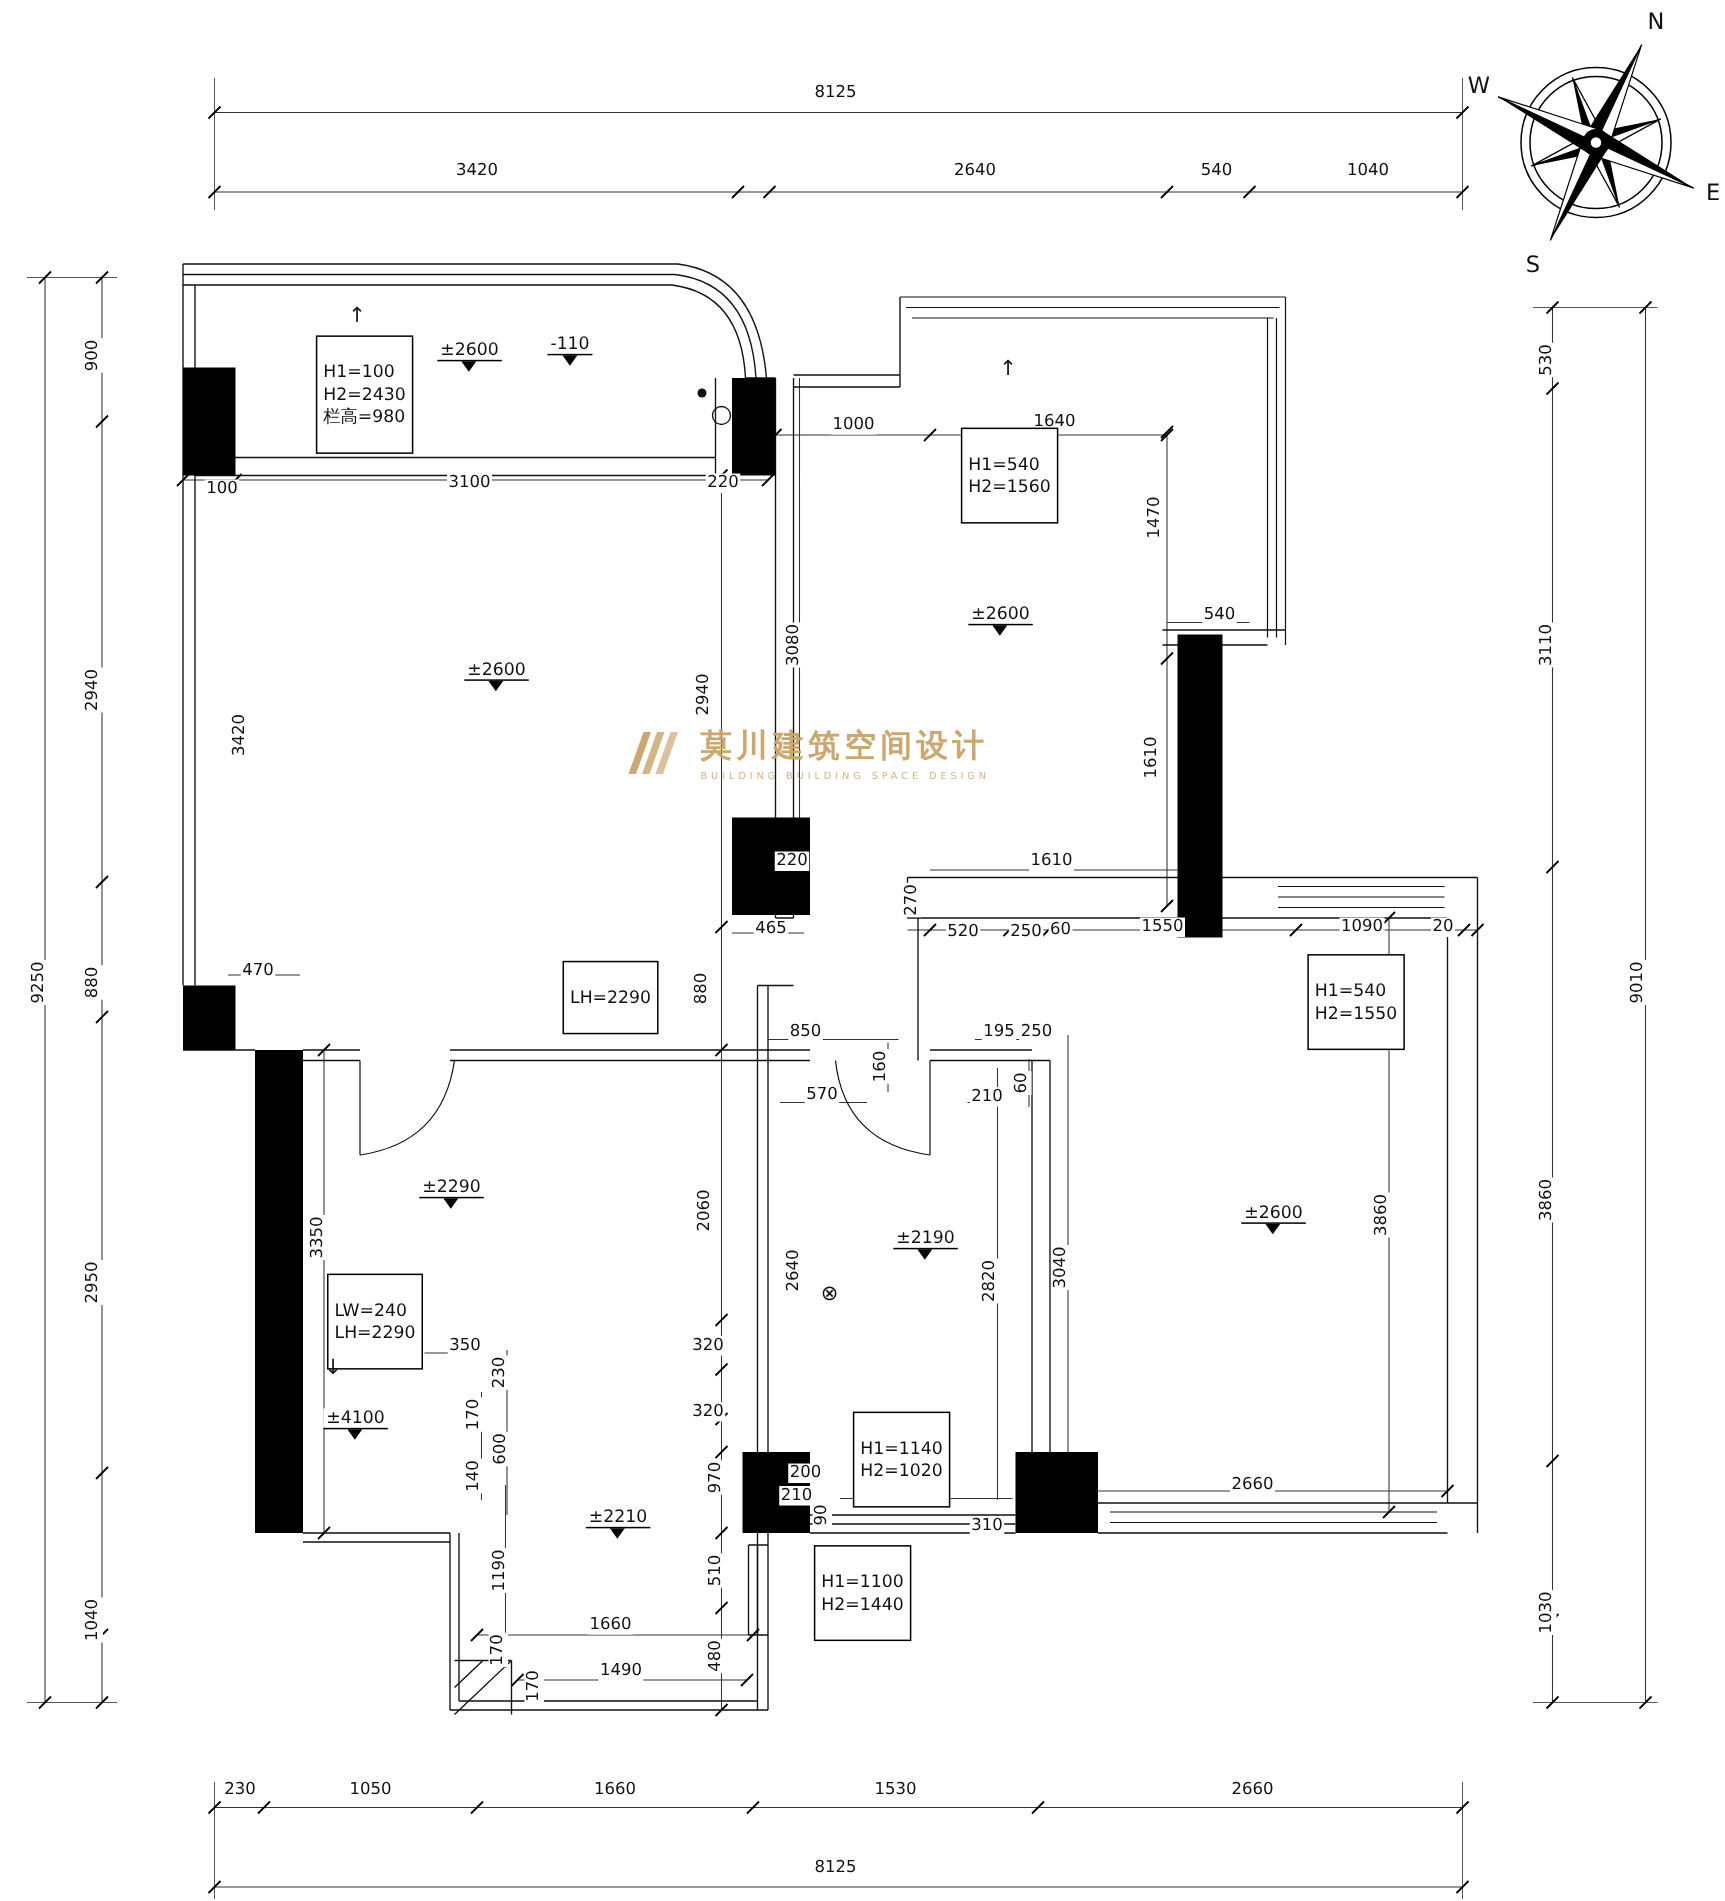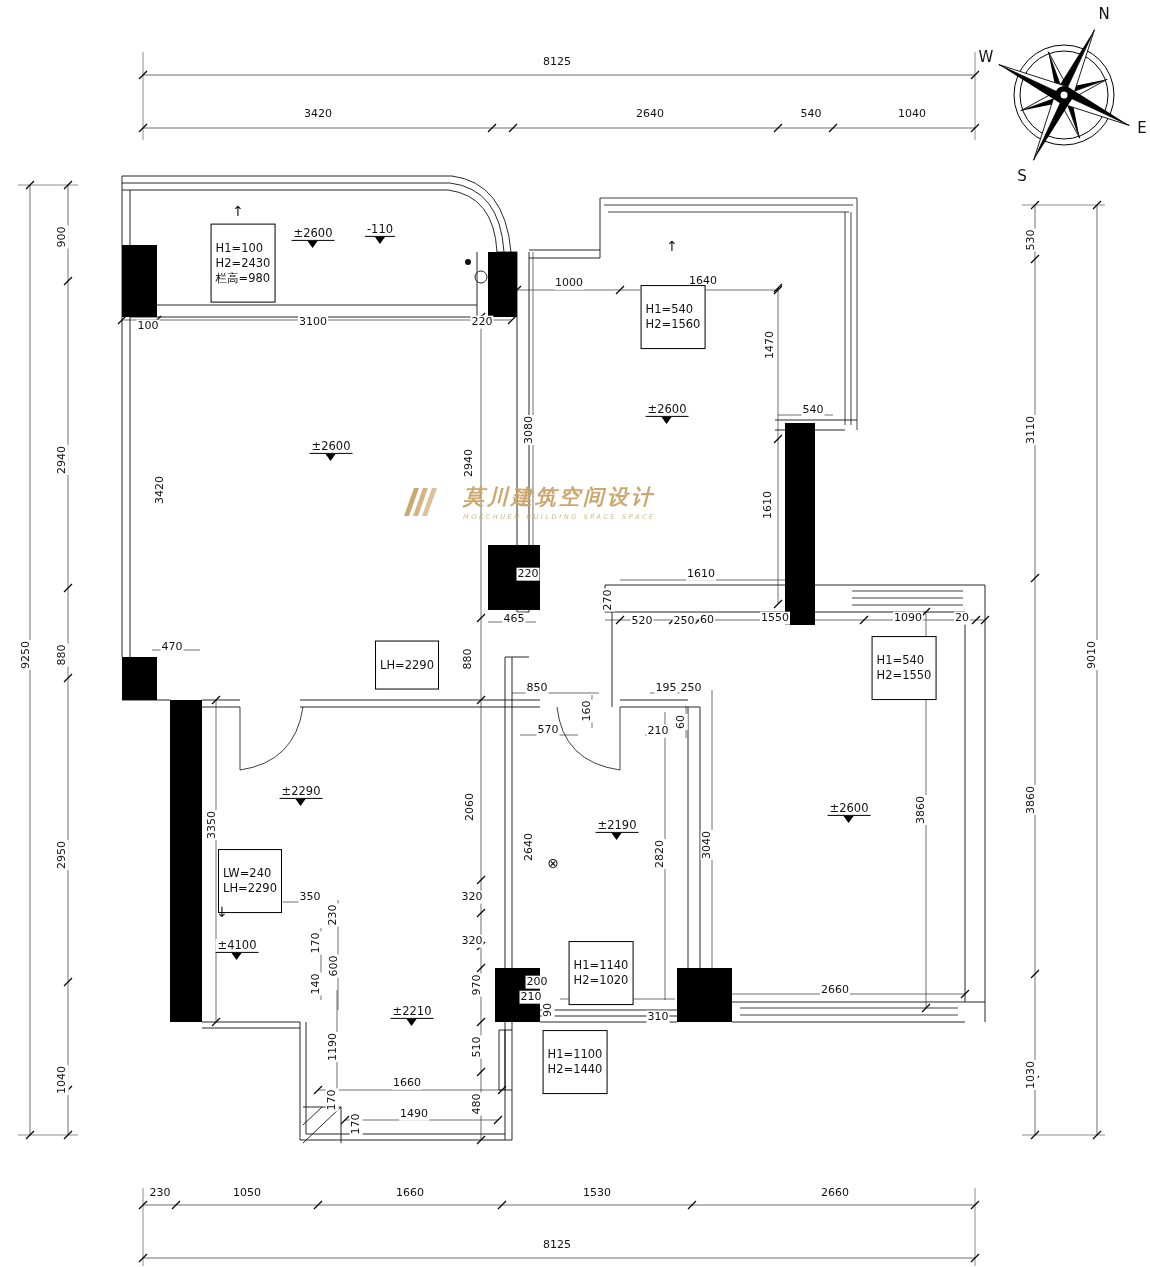--- a/index.html
+++ b/index.html
@@ -15,21 +15,21 @@
   .cs{stroke:#000;stroke-width:1;fill:none;}
   .lbl{position:absolute;transform:translate(-50%,-50%);font-size:11px;line-height:1.15;
        white-space:pre-line;background:#fff;padding:0 1px;text-align:center;}
   .lbl.rot{transform:translate(-50%,-50%) rotate(-90deg);}
   .lbl.box{border:1px solid #000;padding:16px 4px;text-align:left;font-size:11.5px;line-height:1.3;}
   .lbl.elev{background:transparent;display:flex;flex-direction:column;align-items:center;font-size:11.5px;padding:0;}
   .elev .etxt{background:#fff;padding:0 2px;border-bottom:1.2px solid #000;}
   .elev .tri{width:0;height:0;border:5px solid transparent;border-top:7px solid #000;}
   .lbl.sym{font-size:14px;background:transparent;}
   .compass-letter{position:absolute;transform:translate(-50%,-50%);font-size:15px;background:#fff;padding:0 1px;}
-  .wm{position:absolute;left:398px;top:482px;display:flex;align-items:center;gap:25px;opacity:0.95;font-style:italic;}
+  .wm{position:absolute;left:413px;top:482px;display:flex;align-items:center;gap:14px;opacity:0.95;}
   .wm-text{display:flex;flex-direction:column;}
   .wm-brand{font-size:21px;font-weight:bold;letter-spacing:3px;color:#c9a468;}
   .wm-sub{font-size:6.5px;letter-spacing:2.6px;color:#c9a468;opacity:0.85;margin-top:2px;}
 </style>
 </head>
 <body>
 
 <div class="page">
 
   <svg class="plan" viewBox="0 0 1150 1267">
@@ -139,21 +139,21 @@
   </svg>
 
   <div class="wm">
     <svg width="40" height="40" viewBox="0 0 40 40">
       <path d="M6,34 L16,6 h5 L11,34 z" fill="#c9a468"></path>
       <path d="M15,34 L25,6 h5 L20,34 z" fill="#c9a468" opacity="0.85"></path>
       <path d="M24,34 L34,6 h5 L29,34 z" fill="#c9a468" opacity="0.7"></path>
     </svg>
     <div class="wm-text">
       <div class="wm-brand">莫川建筑空间设计</div>
-      <div class="wm-sub">MOKCHUEN BUILDING SPACE SPACE</div>
+      <div class="wm-sub">BUILDING BUILDING SPACE DESIGN</div>
     </div>
   </div>
 
   <div class="compass-letter" style="left:1104px;top:14px;">N</div>
   <div class="compass-letter" style="left:986px;top:57px;">W</div>
   <div class="compass-letter" style="left:1142px;top:128px;">E</div>
   <div class="compass-letter" style="left:1022px;top:176px;">S</div>
 
   <div>
       <div class="lbl" style="left: 557px; top: 62px;">8125</div>

